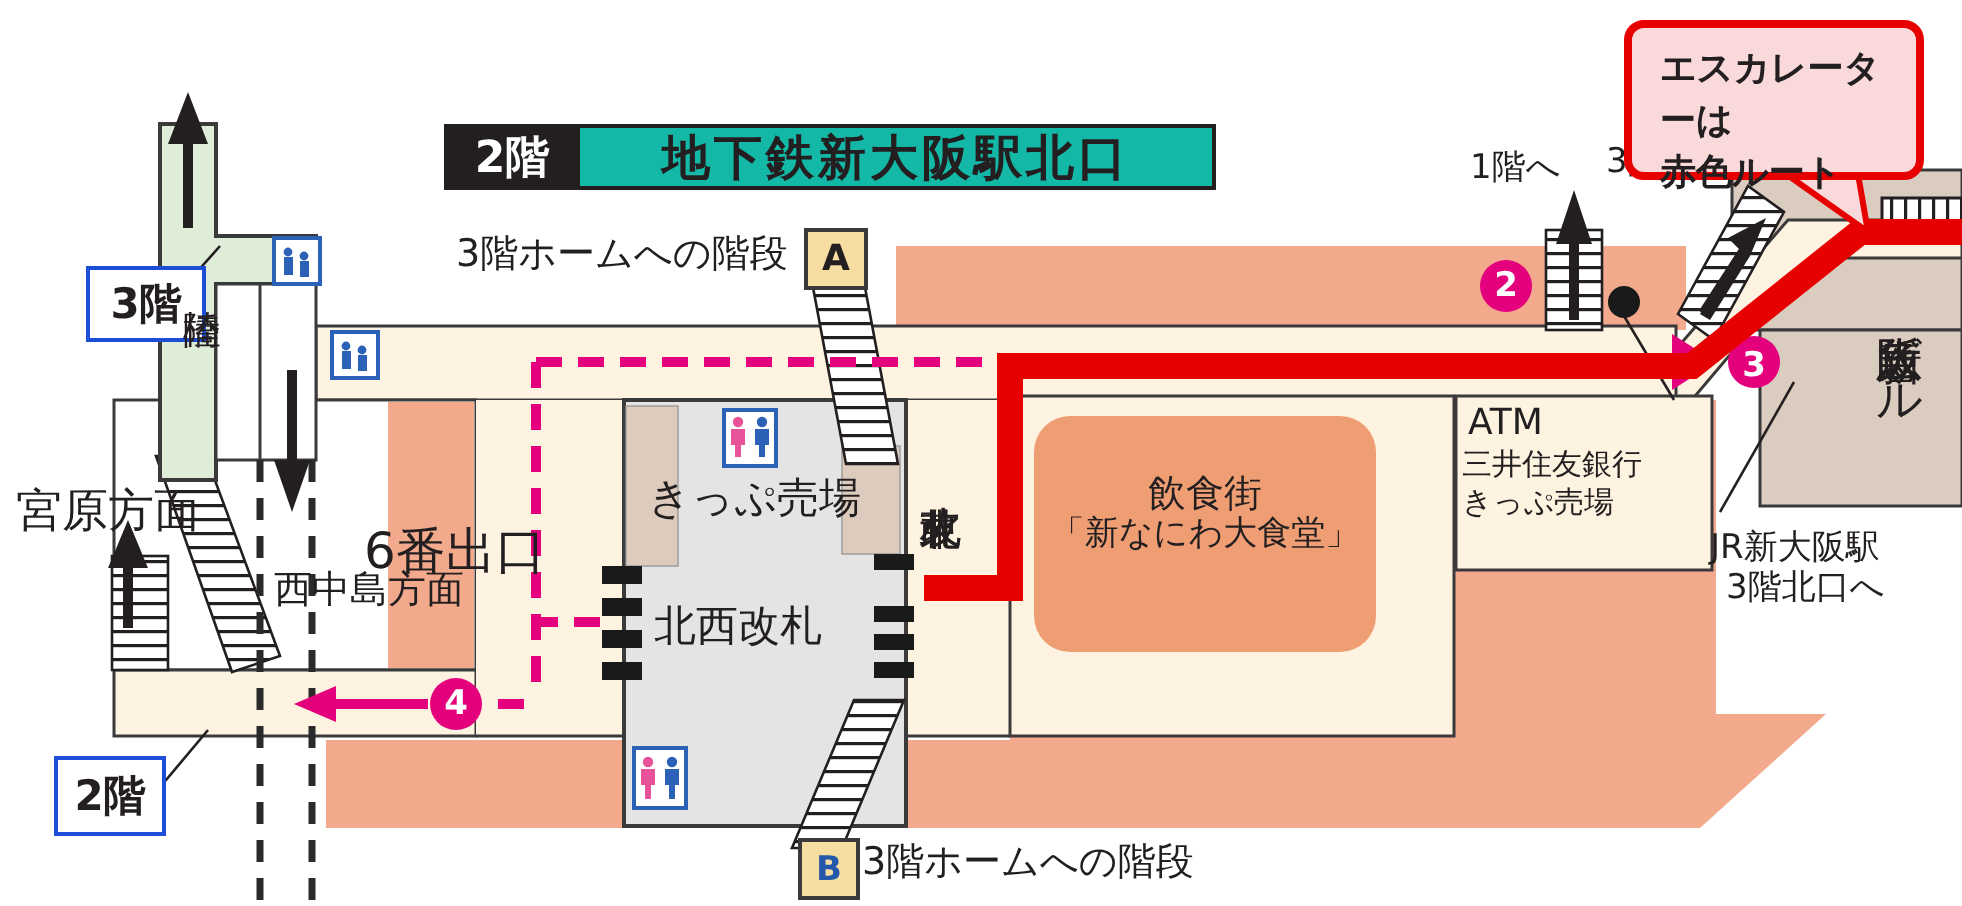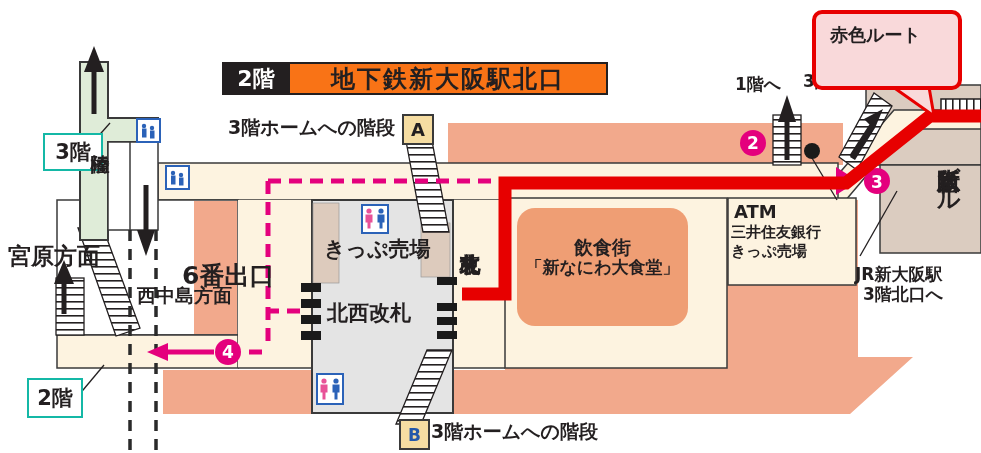--- a/index.html
+++ b/index.html
@@ -2,36 +2,36 @@
 <html><head>
 <meta charset="utf-8">
 <style>
   html,body{margin:0;padding:0;background:#fff;}
   .stage{position:relative;width:981px;height:453px;background:#fff;overflow:hidden;
          font-family:"DejaVu Sans","Liberation Sans",sans-serif;color:#231f20;}
   svg{position:absolute;left:0;top:0;}
   #base{z-index:0;}
   .labels{position:absolute;left:0;top:0;width:981px;height:453px;z-index:1;}
   #overlay{z-index:2;pointer-events:none;}
-  .lbl{position:absolute;font-weight:700;white-space:nowrap;line-height:1.1;}
+  .lbl{position:absolute;font-weight:400;white-space:nowrap;line-height:1.1;}
   .vert{writing-mode:vertical-rl;text-orientation:upright;white-space:normal;}
-  .boxlbl{position:absolute;background:#fff;border:2px solid #14b8a6;display:flex;
+  .boxlbl{position:absolute;background:#fff;border:2px solid #1d4ed8;display:flex;
           align-items:center;justify-content:center;font-weight:700;}
   .marker{position:absolute;background:#f6dda2;border:2px solid #3a3a3a;display:flex;
           align-items:center;justify-content:center;font-weight:700;}
   .circle{position:absolute;width:26px;height:26px;border-radius:50%;background:#e4007d;
           color:#fff;font-weight:700;font-size:17px;display:flex;align-items:center;
           justify-content:center;z-index:1;}
   .bubble{position:absolute;left:812px;top:10px;width:150px;height:80px;background:#f9d9da;
           border:4px solid #e70000;border-radius:10px;z-index:3;box-sizing:border-box;
           padding:8px 0 0 14px;font-size:18px;font-weight:700;line-height:1.45;}
   .titlebar{position:absolute;left:222px;top:62px;height:33px;display:flex;z-index:1;}
   .titleblack{width:68px;background:#231f20;color:#fff;font-size:22px;font-weight:700;
           display:flex;align-items:center;justify-content:center;}
-  .titlewhite{width:318px;background:#f97316;border:2px solid #231f20;border-left:none;
+  .titlewhite{width:318px;background:#14b8a6;border:2px solid #231f20;border-left:none;
           font-size:24px;font-weight:700;display:flex;align-items:center;
           justify-content:center;letter-spacing:2px;box-sizing:border-box;}
 </style>
 </head>
 <body>
 
 <div class="stage">
 
 <svg id="base" width="981" height="453" viewBox="0 0 981 453">
   <defs>
@@ -210,16 +210,17 @@
   <g fill="#1a1a1a">
     <rect x="437" y="277" width="20" height="8"></rect>
     <rect x="437" y="303" width="20" height="8"></rect>
     <rect x="437" y="317" width="20" height="8"></rect>
     <rect x="437" y="331" width="20" height="8"></rect>
   </g>
   <polygon points="893,87 929,87 934,116" fill="#f9d9da" stroke="#e70000" stroke-width="3"></polygon>
 </svg>
 
 <div class="bubble">
+  <div>エスカレーターは</div>
   <div>赤色ルート</div>
 </div>
 
 </div>
 
 </body></html>

